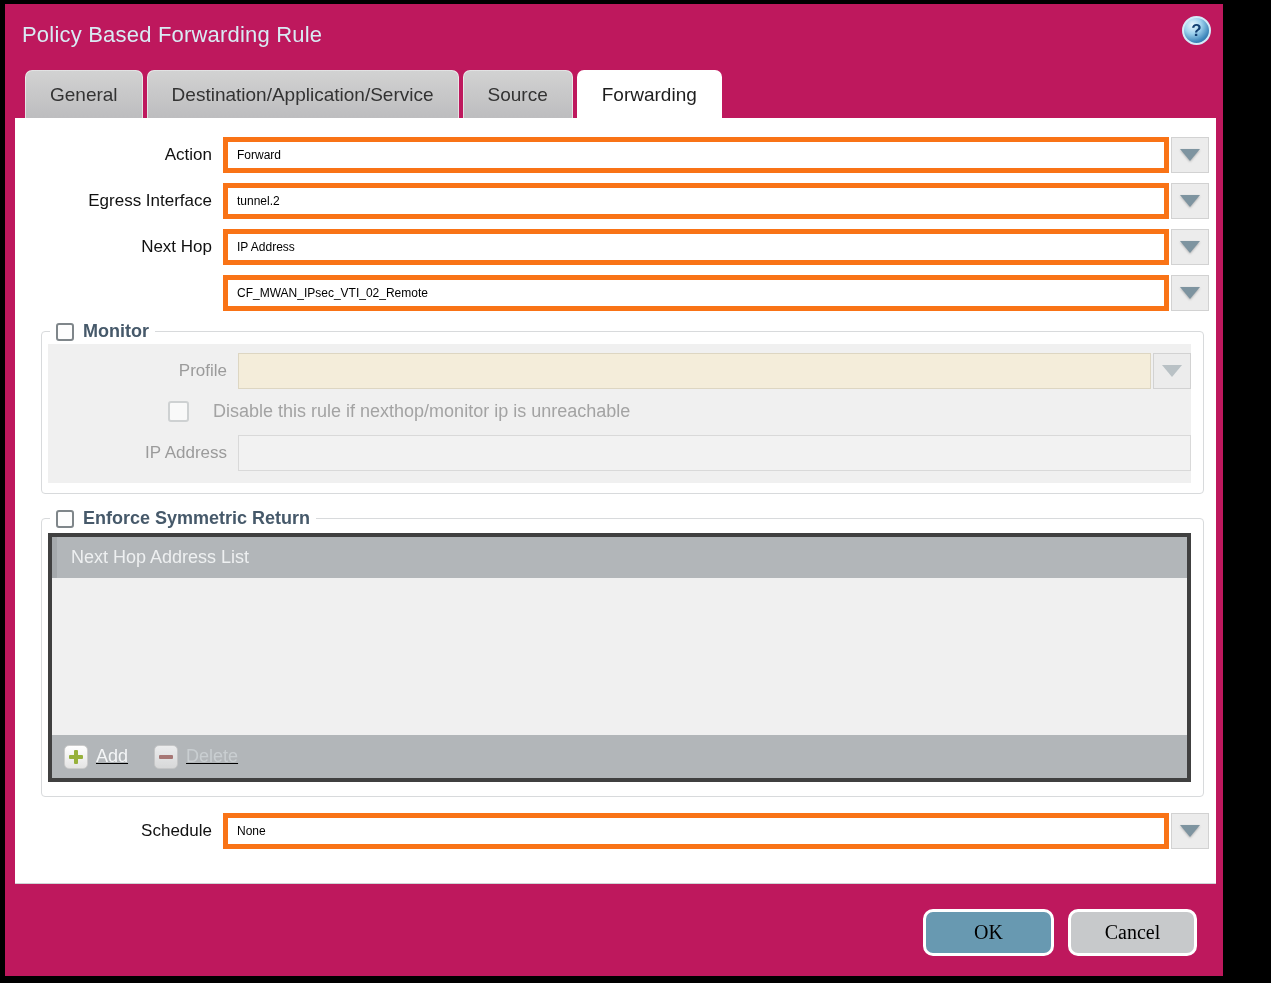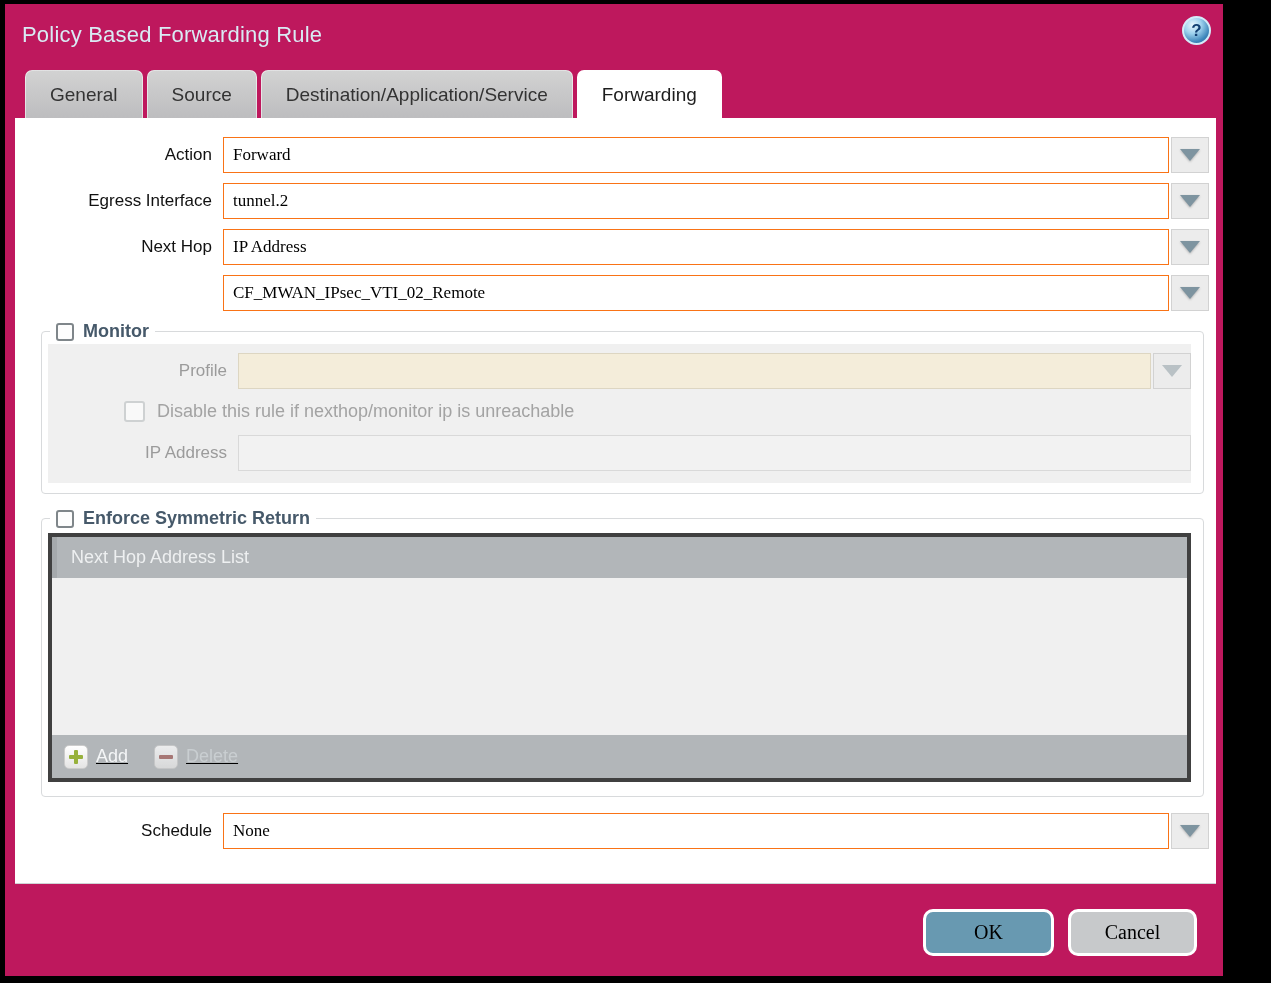--- a/index.html
+++ b/index.html
@@ -45,23 +45,23 @@
     overflow:hidden;
   }
 
   .form-row { display:flex; align-items:center; margin-bottom:10px; padding-right:7px; }
   .form-label {
     flex:0 0 208px; text-align:right; padding-right:11px;
     font-size:17px; color:#111;
   }
   .combo { flex:1; display:flex; }
   .combo-value {
-    flex:1; height:36px; background:#fff; border:1px solid #f97316;
-    font-size:17px; color:#000; padding:0 9px; display:flex; align-items:center;
-    white-space:nowrap; overflow:hidden;font-family:Liberation Serif, serif;
+    flex:1; height:36px; background:#fff; border:5px solid #f97316;
+    font-size:12px; color:#000; padding:0 9px; display:flex; align-items:center;
+    white-space:nowrap; overflow:hidden;
   }
   .combo-btn {
     width:38px; height:36px; margin-left:2px;
     background:#ececec; border:1px solid #d2d2d2;
     display:flex; align-items:center; justify-content:center; cursor:pointer;
   }
   .arrow-down {
     width:0; height:0;
     border-left:10px solid transparent; border-right:10px solid transparent;
     border-top:12px solid #7e94a0;
@@ -92,21 +92,21 @@
   .monitor-label {
     flex:0 0 190px; text-align:right; padding-right:11px;
     font-size:17px; color:#9b9b9b;
   }
   .input-disabled-beige {
     flex:1; height:36px; background:#f4edda; border:1px solid #ddd6c2;
   }
   .input-disabled-gray {
     flex:1; height:36px; background:#f2f2f2; border:1px solid #d9d9d9; margin-right:0;
   }
-  .disable-row { margin:12px 0 13px 0; display:flex; align-items:center; gap:12px; padding-left:76px; }
+  .disable-row { margin:12px 0 13px 0; display:flex; align-items:center; gap:24px; padding-left:120px; }
   .disable-text { font-size:18px; color:#a3a3a3; }
 
   
   .table-widget { margin:4px 6px 4px 0; border:4px solid #404040; }
   .table-header {
     height:41px; background:#b2b6b9; color:#eef0f1; font-size:18px;
     display:flex; align-items:center; padding-left:14px;
     border-left:5px solid #a5a9ac;
   }
   .table-body { height:157px; background:#f0f0f0; }
@@ -154,22 +154,22 @@
 
 <div class="dialog">
 
   <div class="titlebar">
     <div class="title">Policy Based Forwarding Rule</div>
     <div class="help-icon">?</div>
   </div>
 
   <div class="tabs">
     <div class="tab">General</div>
+    <div class="tab">Destination/Application/Service</div>
     <div class="tab">Source</div>
-    <div class="tab">Destination/Application/Service</div>
     <div class="tab active">Forwarding</div>
   </div>
 
   <div class="content">
 
     <div class="form-row">
       <div class="form-label">Action</div>
       <div class="combo">
         <div class="combo-value">Forward</div>
         <div class="combo-btn">

